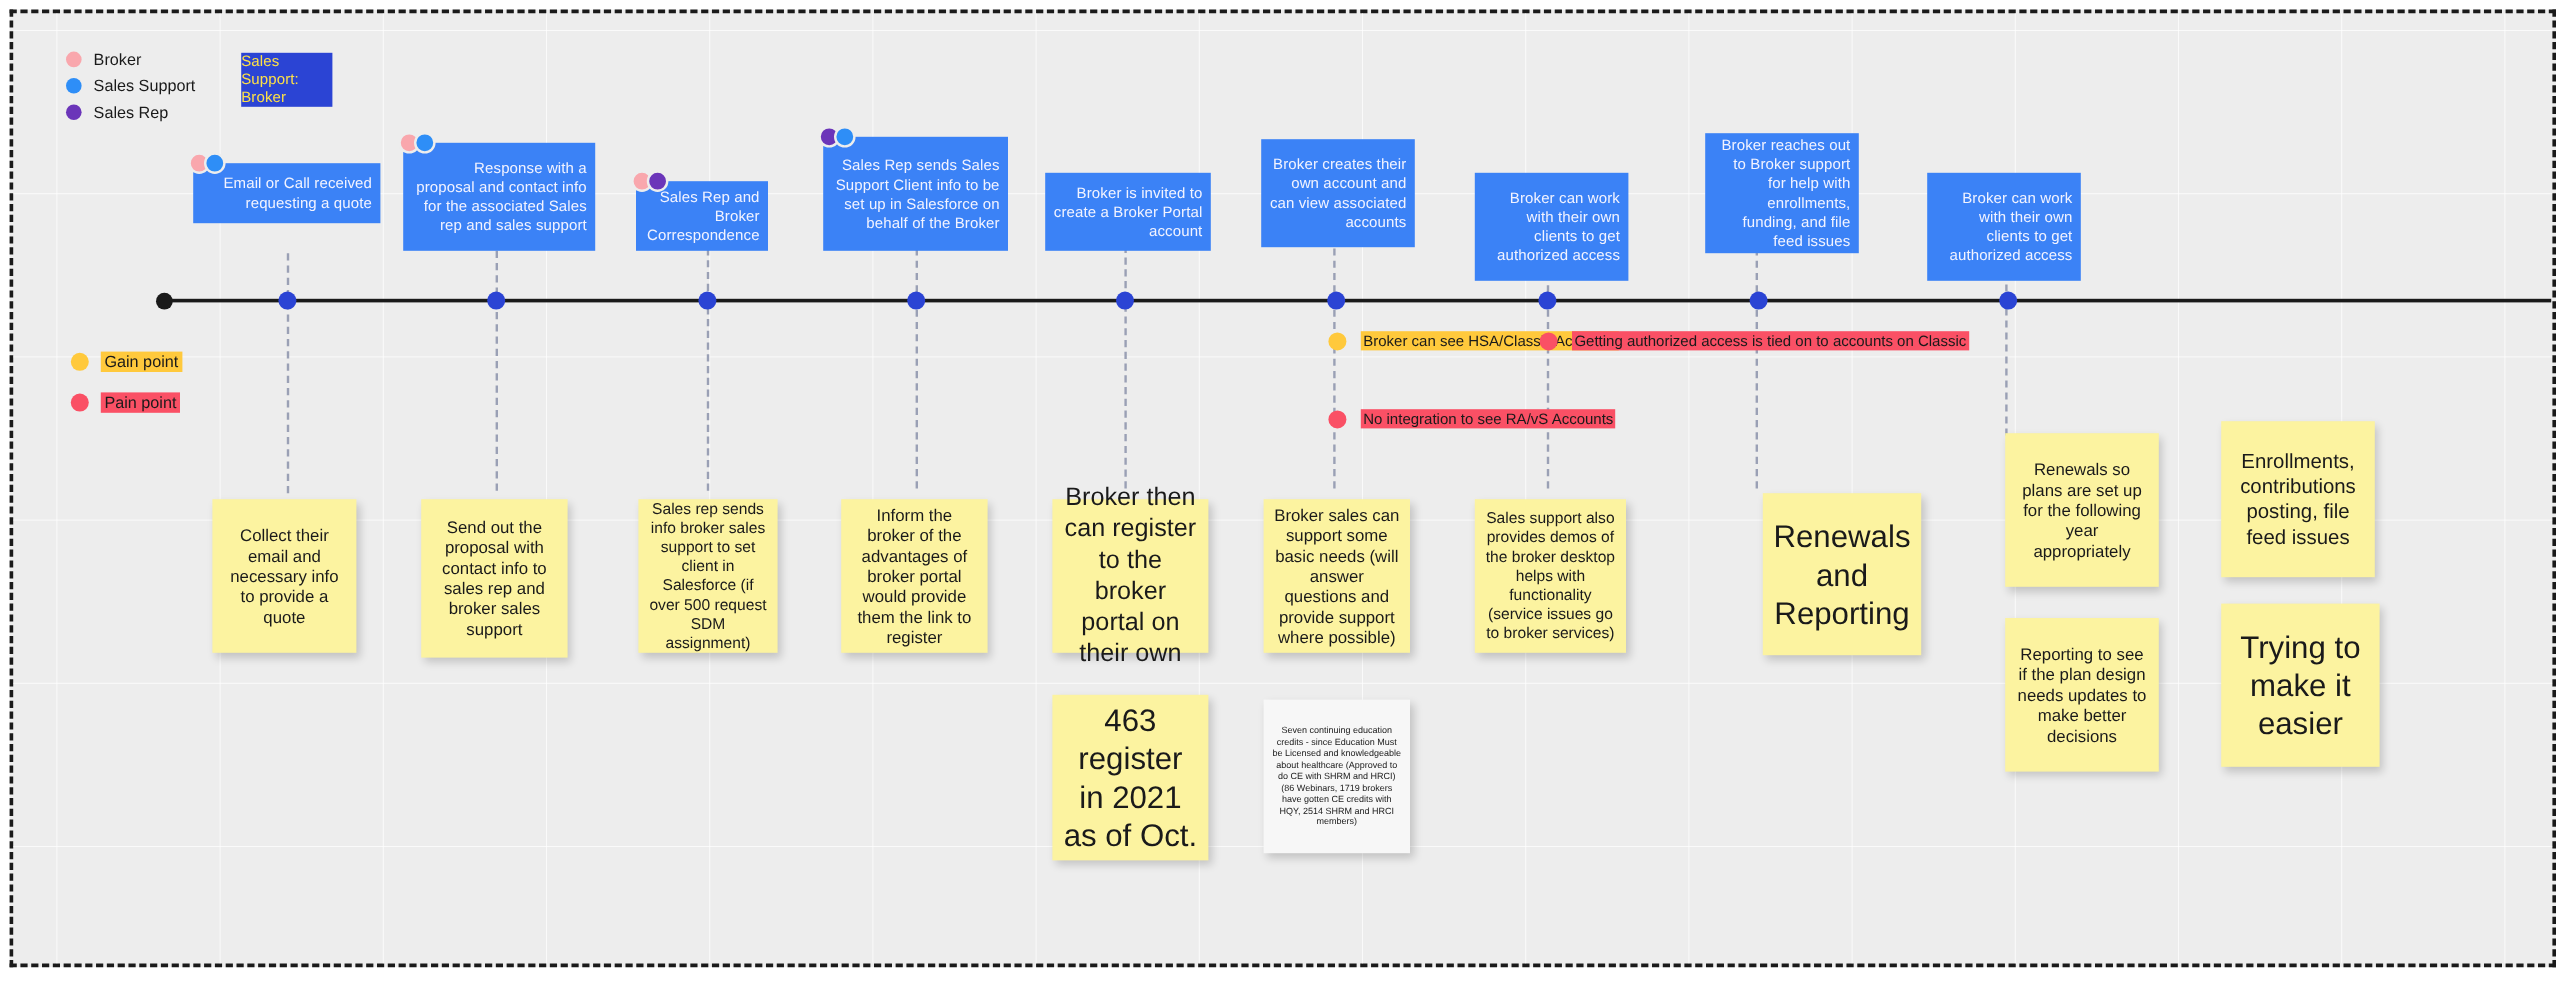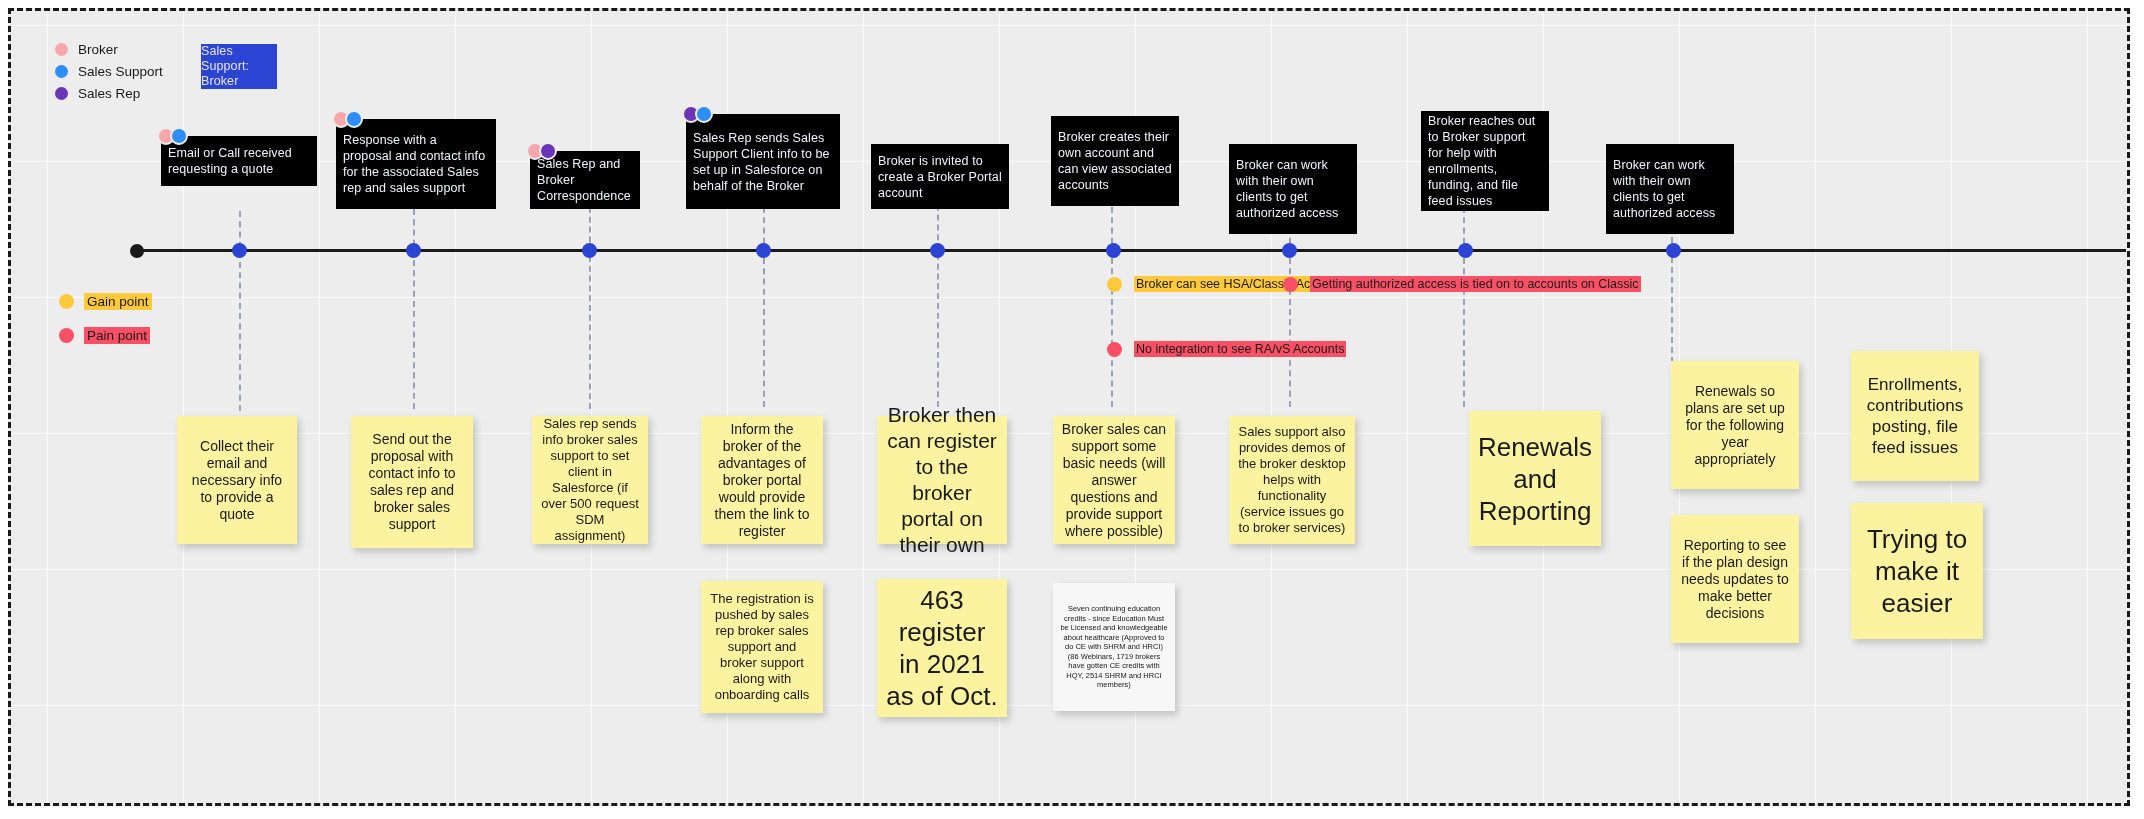--- a/index.html
+++ b/index.html
@@ -62,21 +62,21 @@
   .gp-legend .legend-dot { width: 15px; height: 15px; }
   .hl-gain { background: #ffc93c; padding: 1px 3px; }
   .hl-pain { background: #fa5065; padding: 1px 3px; }
 
   
   .sel-text {
     position: absolute;
     width: 76px;
     font-size: 12.5px;
     line-height: 15px;
-    color: #e5e5e5;
+    color: #fde047;
     background: #2b44d4;
     letter-spacing: .1px;
   }
 
   
   #axis {
     position: absolute;
     height: 3px;
     background: #1a1a1a;
   }
@@ -94,25 +94,25 @@
   }
   .vline {
     position: absolute;
     width: 0;
     border-left: 2px dashed #9aa0b5;
   }
 
   
   .bcard {
     position: absolute;
-    background: #000000;
+    background: #3b82f6;
     color: #f2f3ff;
     font-size: 12.5px;
     line-height: 16px;
-    text-align: left;
+    text-align: right;
     display: flex;
     align-items: center;
     justify-content: center;
     padding: 5px 7px;
     box-sizing: border-box;
     letter-spacing: .1px;
   }
   .persona-dots {
     position: absolute;
     top: -9px;
@@ -322,23 +322,20 @@
     <div class="note huge" style="left:1458px; top:400px; width:132px; height:135px;">
       <span>Renewals and Reporting</span>
     </div>
     <div class="note" style="left:1660px; top:350px; width:128px; height:128px;">
       <span>Renewals so plans are set up for the following year appropriately</span>
     </div>
     <div class="note med" style="left:1840px; top:340px; width:128px; height:130px;">
       <span>Enrollments, contributions posting, file feed issues</span>
     </div>
 
-    <div class="note" style="left:690px; top:570px; width:122px; height:132px; font-size:13px; line-height:16px;">
-      <span>The registration is pushed by sales rep broker sales support and broker support along with onboarding calls</span>
-    </div>
     <div class="note huge" style="left:866px; top:568px; width:130px; height:138px;">
       <span>463 register in 2021 as of Oct.</span>
     </div>
     <div class="note white" style="left:1042px; top:572px; width:122px; height:128px;">
       <span>Seven continuing education credits - since Education Must be Licensed and knowledgeable about healthcare (Approved to do CE with SHRM and HRCI) (86 Webinars, 1719 brokers have gotten CE credits with HQY, 2514 SHRM and HRCI members)</span>
     </div>
     <div class="note" style="left:1660px; top:504px; width:128px; height:128px;">
       <span>Reporting to see if the plan design needs updates to make better decisions</span>
     </div>
     <div class="note huge" style="left:1840px; top:492px; width:132px; height:136px;">

